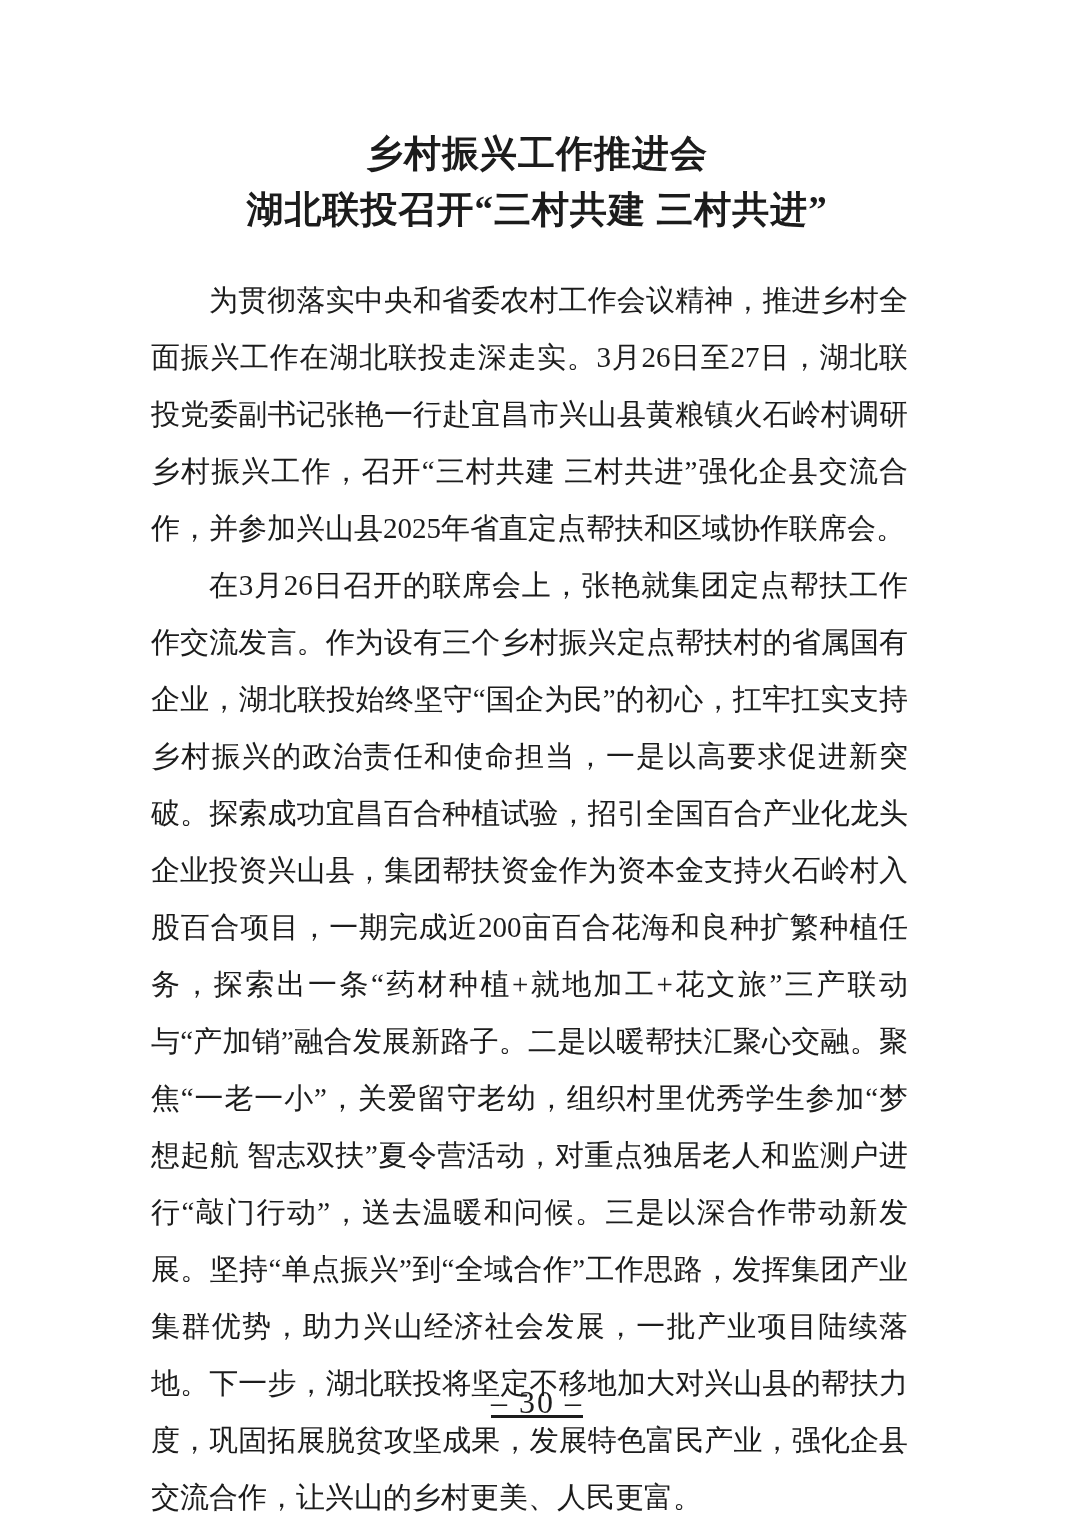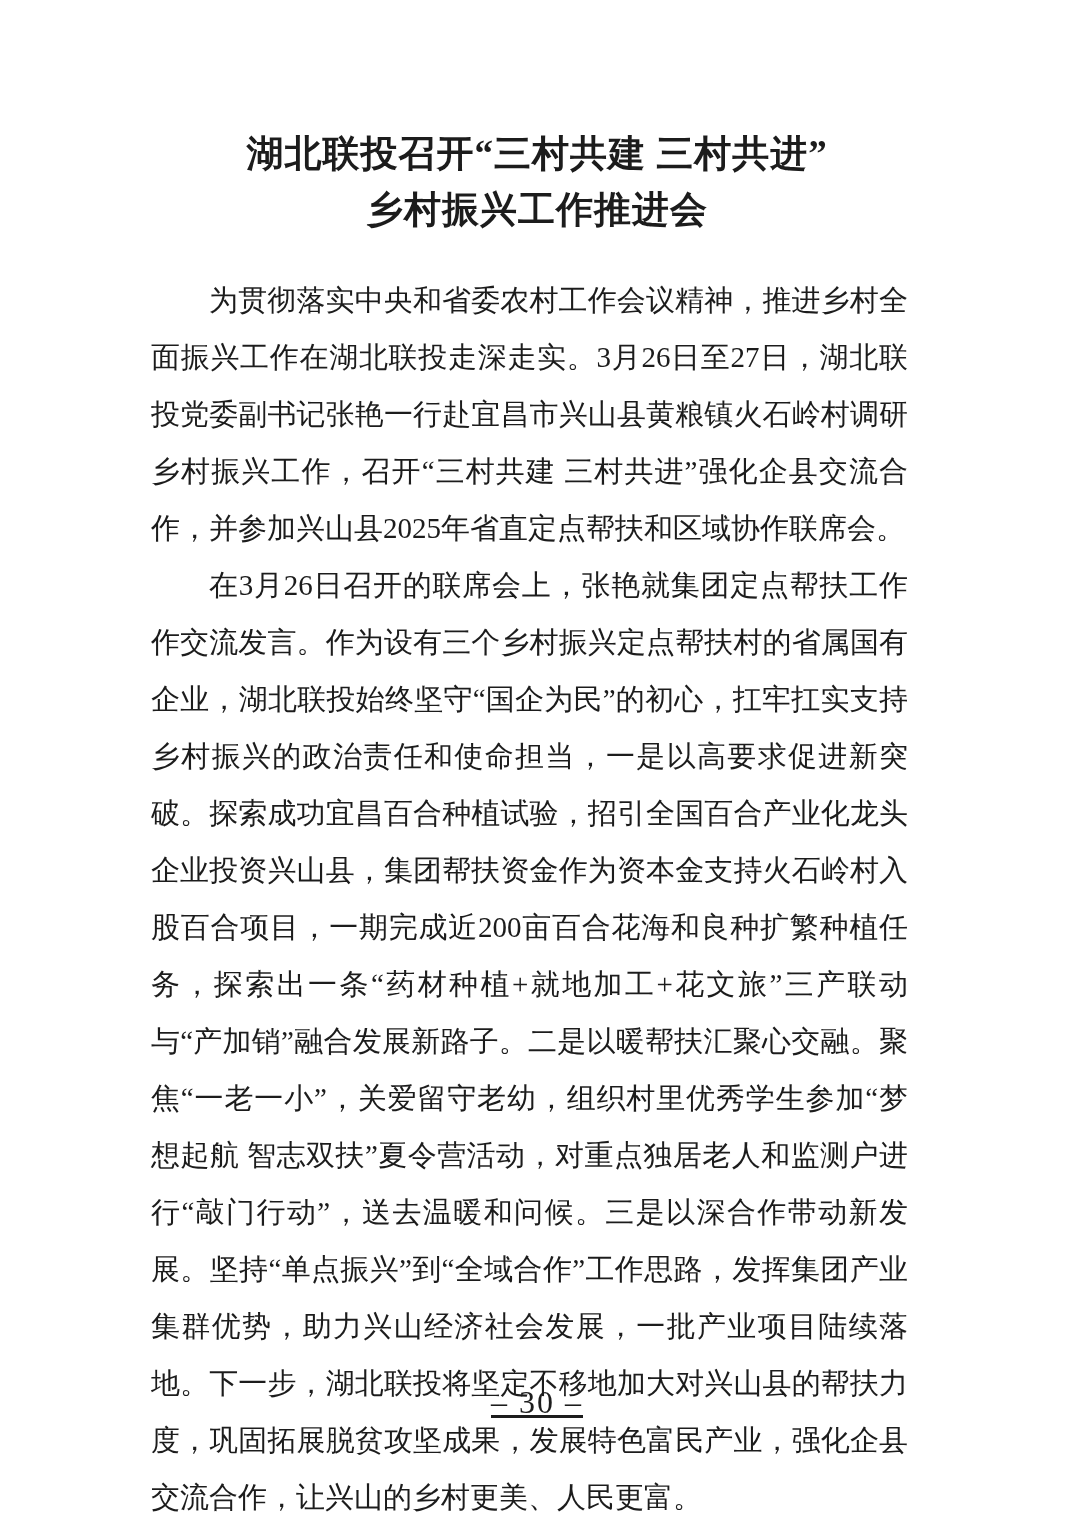--- a/index.html
+++ b/index.html
@@ -57,22 +57,22 @@
     color: #1c1c1c;
     text-decoration: underline;
   }
 </style>
 </head>
 <body>
 
 <div class="page">
 
   <h1 class="doc-title">
+    <span class="title-line">乡村振兴工作推进会</span>
     <span class="title-line">湖北联投召开“三村共建 三村共进”</span>
-    <span class="title-line">乡村振兴工作推进会</span>
   </h1>
 
   <div class="doc-body">
     <p>为贯彻落实中央和省委农村工作会议精神，推进乡村全面振兴工作在湖北联投走深走实。3月26日至27日，湖北联投党委副书记张艳一行赴宜昌市兴山县黄粮镇火石岭村调研乡村振兴工作，召开“三村共建 三村共进”强化企县交流合作，并参加兴山县2025年省直定点帮扶和区域协作联席会。</p>
     <p>在3月26日召开的联席会上，张艳就集团定点帮扶工作作交流发言。作为设有三个乡村振兴定点帮扶村的省属国有企业，湖北联投始终坚守“国企为民”的初心，扛牢扛实支持乡村振兴的政治责任和使命担当，一是以高要求促进新突破。探索成功宜昌百合种植试验，招引全国百合产业化龙头企业投资兴山县，集团帮扶资金作为资本金支持火石岭村入股百合项目，一期完成近200亩百合花海和良种扩繁种植任务，探索出一条“药材种植+就地加工+花文旅”三产联动与“产加销”融合发展新路子。二是以暖帮扶汇聚心交融。聚焦“一老一小”，关爱留守老幼，组织村里优秀学生参加“梦想起航 智志双扶”夏令营活动，对重点独居老人和监测户进行“敲门行动”，送去温暖和问候。三是以深合作带动新发展。坚持“单点振兴”到“全域合作”工作思路，发挥集团产业集群优势，助力兴山经济社会发展，一批产业项目陆续落地。下一步，湖北联投将坚定不移地加大对兴山县的帮扶力度，巩固拓展脱贫攻坚成果，发展特色富民产业，强化企县交流合作，让兴山的乡村更美、人民更富。</p>
   </div>
 
   <div class="page-footer">– 30 –</div>
 
 </div>

